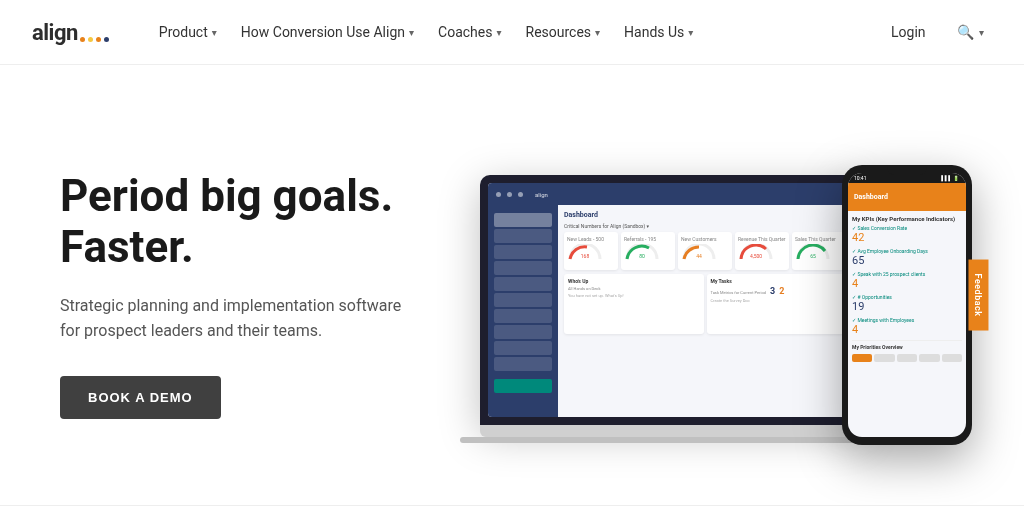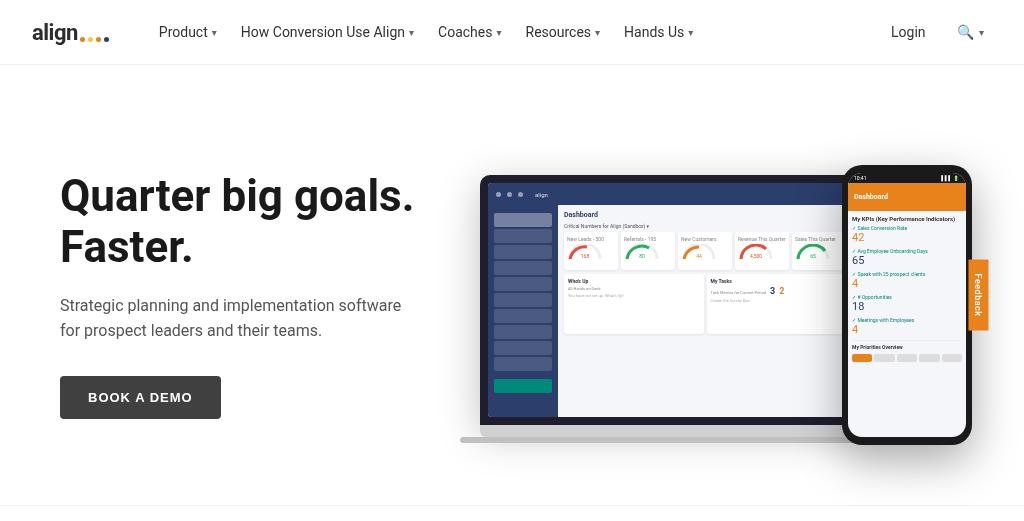--- a/index.html
+++ b/index.html
@@ -324,21 +324,21 @@
     <div class="nav-login">Login</div>
     <div class="nav-search">
       <span>🔍</span>
       <span class="nav-chevron">▾</span>
     </div>
   </div>
 </nav>
 
 <div class="hero">
   <div class="hero-left">
-    <h1 class="hero-title">Quarter big goals. Faster.</h1>
+    <h1 class="hero-title">Period big goals. Faster.</h1>
     <p class="hero-subtitle">Strategic planning and implementation software for prospect leaders and their teams.</p>
     <button class="hero-cta">BOOK A DEMO</button>
   </div>
 
   <div class="hero-right">
 
     <div class="laptop-mockup">
       <div class="laptop-screen-outer">
         <div class="laptop-screen-inner">
 
@@ -465,21 +465,21 @@
             <div class="phone-kpi-item">
               <div class="phone-kpi-check">✓ Avg Employee Onboarding Days</div>
               <div class="phone-kpi-value blue">65</div>
             </div>
             <div class="phone-kpi-item">
               <div class="phone-kpi-check">✓ Speak with 25 prospect clients</div>
               <div class="phone-kpi-value">4</div>
             </div>
             <div class="phone-kpi-item">
               <div class="phone-kpi-check">✓ # Opportunities</div>
-              <div class="phone-kpi-value blue">18</div>
+              <div class="phone-kpi-value blue">19</div>
             </div>
             <div class="phone-kpi-item">
               <div class="phone-kpi-check">✓ Meetings with Employees</div>
               <div class="phone-kpi-value">4</div>
             </div>
             <div style="font-size:5px;font-weight:700;color:#333;margin-top:3px;border-top:1px solid #eee;padding-top:3px;">My Priorities Overview</div>
 
             <div style="display:flex;gap:2px;margin-top:4px;">
               <div style="flex:1;height:8px;background:#e8821a;border-radius:2px;"></div>
               <div style="flex:1;height:8px;background:#ddd;border-radius:2px;"></div>

